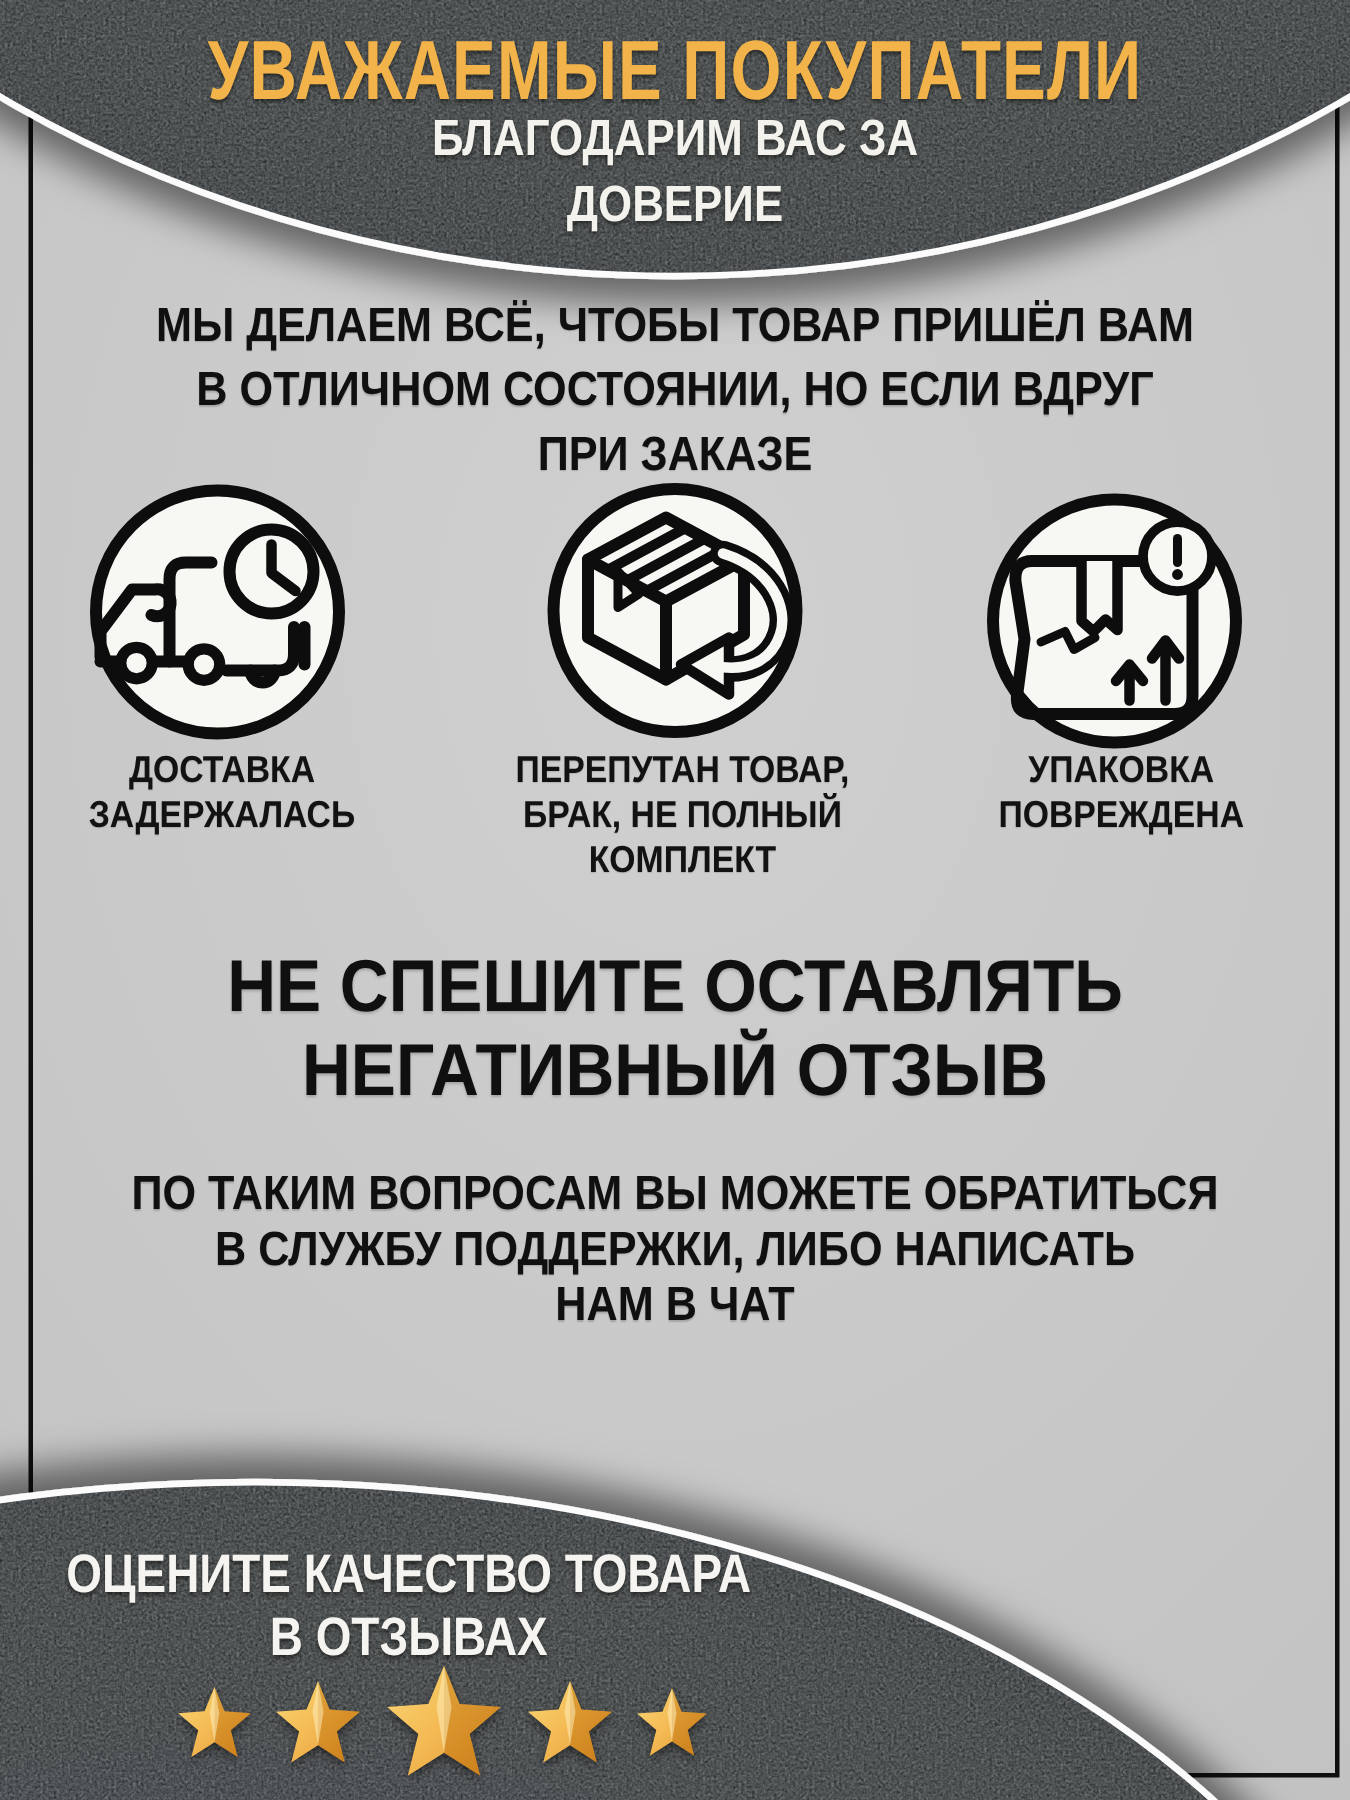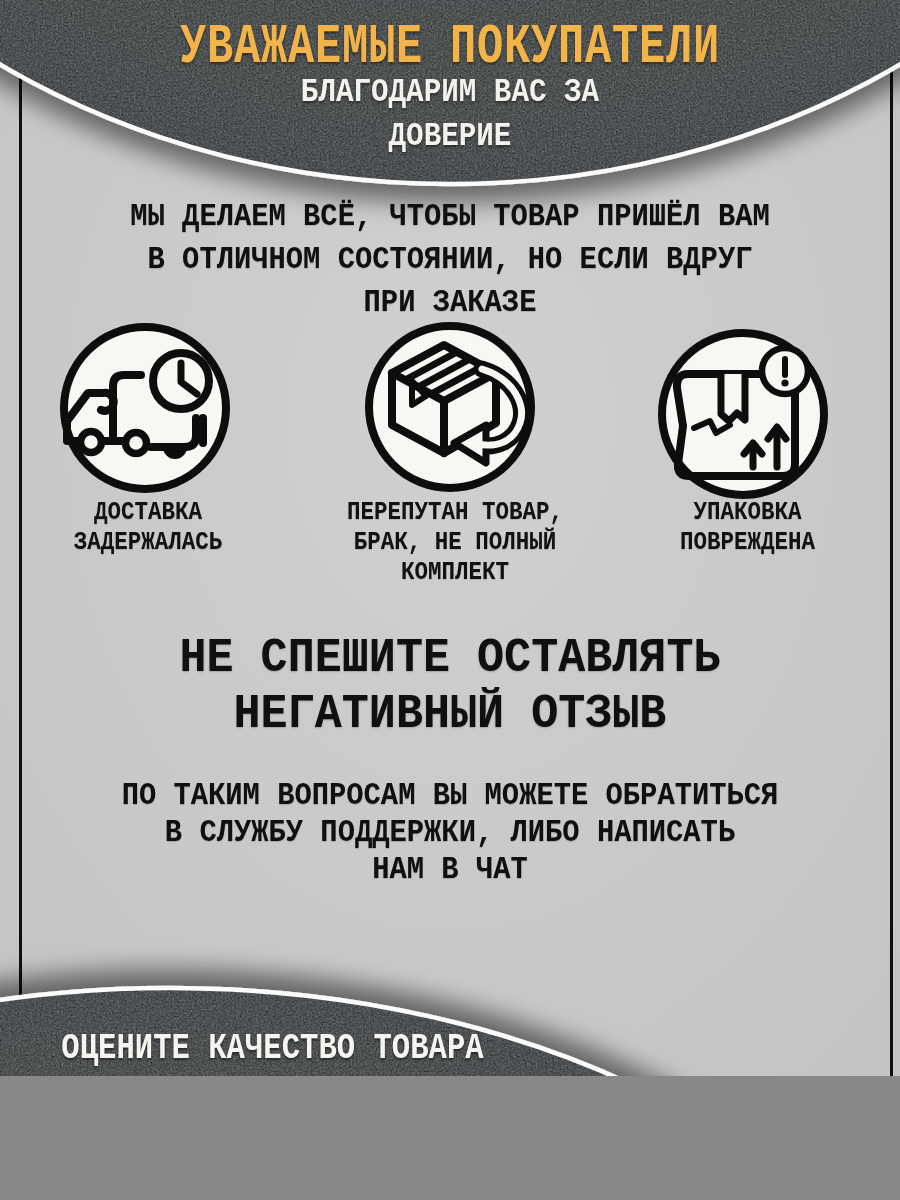--- a/index.html
+++ b/index.html
@@ -1,19 +1,19 @@
 <!DOCTYPE html>
 <html><head>
 <meta charset="utf-8">
 <style>
   html,body{margin:0;padding:0;background:#888;}
   #canvas{
-    position:relative;width:900px;height:1076px;overflow:hidden;
+    position:relative;width:900px;height:1200px;overflow:hidden;
     background:#0369a1;
-    font-family:Liberation Mono, monospace;
+    font-family:Liberation Sans, sans-serif;
   }
   #bg{position:absolute;left:0;top:0;width:900px;height:1200px;display:block;}
   .txt{
     position:absolute;left:0;width:900px;
     font-weight:700;text-align:center;white-space:pre-line;
     color:#101010;
   }
   .title{
     top:16px;font-size:56px;line-height:62px;color:#f2b44a;
     transform:scaleX(.78);letter-spacing:1px;

